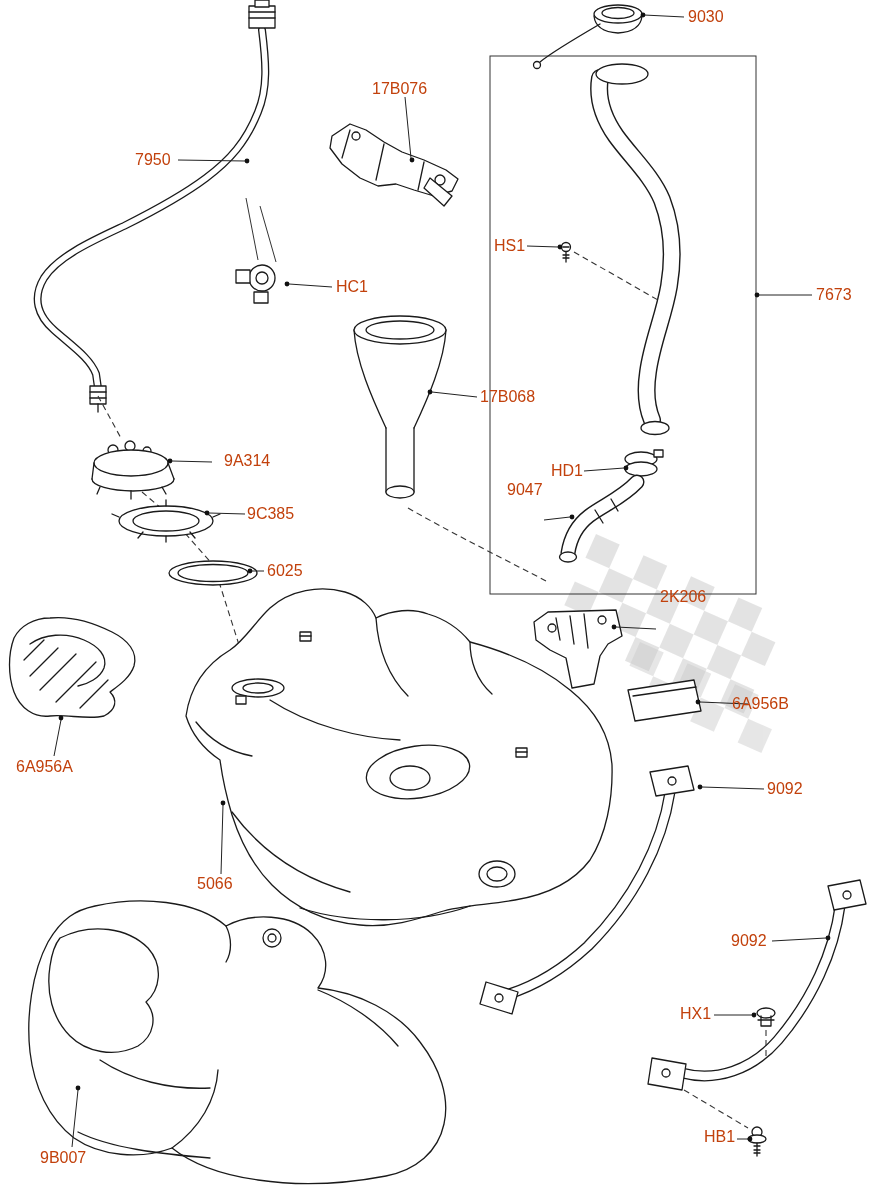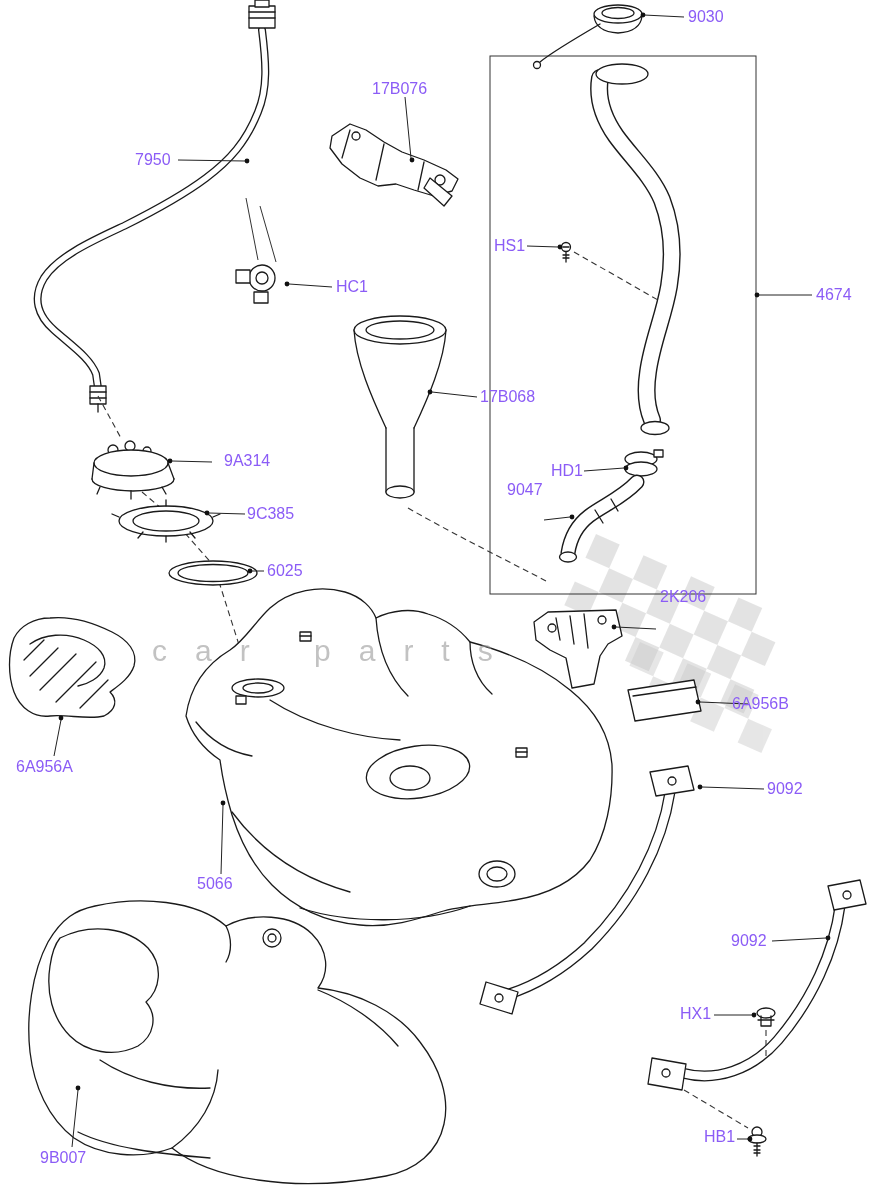--- a/index.html
+++ b/index.html
@@ -1,19 +1,19 @@
 <!DOCTYPE html>
 <html><head>
 <meta charset="utf-8">
 <style>
   html,body{margin:0;padding:0;background:#fff;}
   .stage{position:relative;width:871px;height:1200px;background:#fff;overflow:hidden;
          font-family:"Liberation Sans", sans-serif;}
   .stage svg{position:absolute;left:0;top:0;}
-  .part-label{position:absolute;color:#8b5cf6;font-size:16px;line-height:18px;
+  .part-label{position:absolute;color:#c2410c;font-size:16px;line-height:18px;
               white-space:nowrap;cursor:pointer;text-align:center;}
   .wm-brand{position:absolute;left:58px;top:516px;font-size:100px;font-weight:700;
             letter-spacing:2px;color:#cf5f5f;opacity:0.38;pointer-events:none;
             font-family:"Liberation Sans", sans-serif;}
   .wm-sub{position:absolute;left:152px;top:634px;font-size:30px;letter-spacing:28px;
           color:#9a9a9a;opacity:0.6;pointer-events:none;
           font-family:"Liberation Sans", sans-serif;}
   
   .s{stroke:#1a1a1a;stroke-width:1.3;fill:none;stroke-linejoin:round;stroke-linecap:round;}
   .sw{stroke:#1a1a1a;stroke-width:1.3;fill:#fff;stroke-linejoin:round;}
@@ -285,27 +285,26 @@
         <circle class="dot" cx="828" cy="938" r="2.4"></circle>
       <path class="ld" d="M714,1015 L752,1015"></path>
         <circle class="dot" cx="754" cy="1015" r="2.4"></circle>
       <path class="ld" d="M72,1147 L78,1090"></path>
         <circle class="dot" cx="78" cy="1088" r="2.4"></circle>
       <path class="ld" d="M737,1139 L748,1139"></path>
         <circle class="dot" cx="750" cy="1139" r="2.4"></circle>
     </g>
   </svg>
 
-  <div class="wm-sub">car parts</div>
 
   <div class="part-label" style="left:688px;top:8px">9030</div>
   <div class="part-label" style="left:372px;top:80px">17B076</div>
   <div class="part-label" style="left:135px;top:151px">7950</div>
   <div class="part-label" style="left:494px;top:237px">HS1</div>
-  <div class="part-label" style="left:816px;top:286px">4674</div>
+  <div class="part-label" style="left:816px;top:286px">7673</div>
   <div class="part-label" style="left:336px;top:278px">HC1</div>
   <div class="part-label" style="left:480px;top:388px">17B068</div>
   <div class="part-label" style="left:224px;top:452px">9A314</div>
   <div class="part-label" style="left:551px;top:462px">HD1</div>
   <div class="part-label" style="left:247px;top:505px">9C385</div>
   <div class="part-label" style="left:507px;top:481px">9047</div>
   <div class="part-label" style="left:267px;top:562px">6025</div>
   <div class="part-label" style="left:660px;top:588px">2K206</div>
   <div class="part-label" style="left:732px;top:695px">6A956B</div>
   <div class="part-label" style="left:16px;top:758px">6A956A</div>

